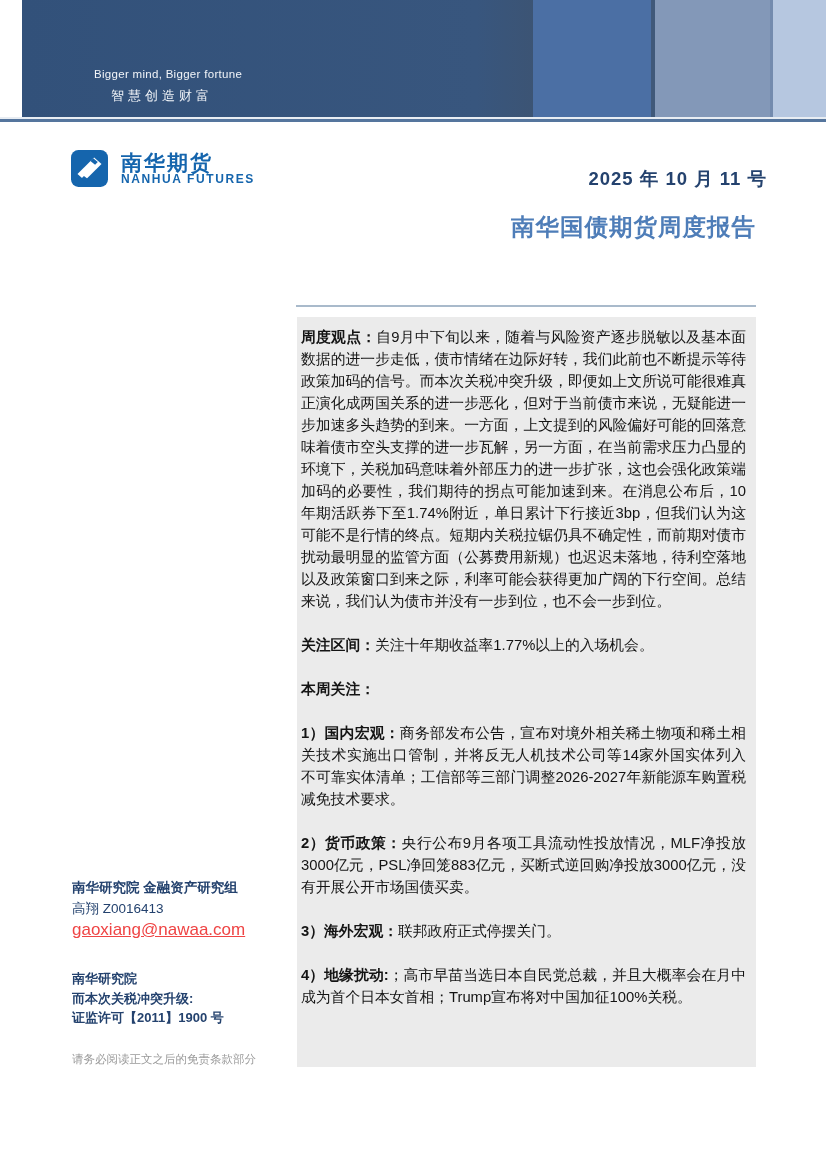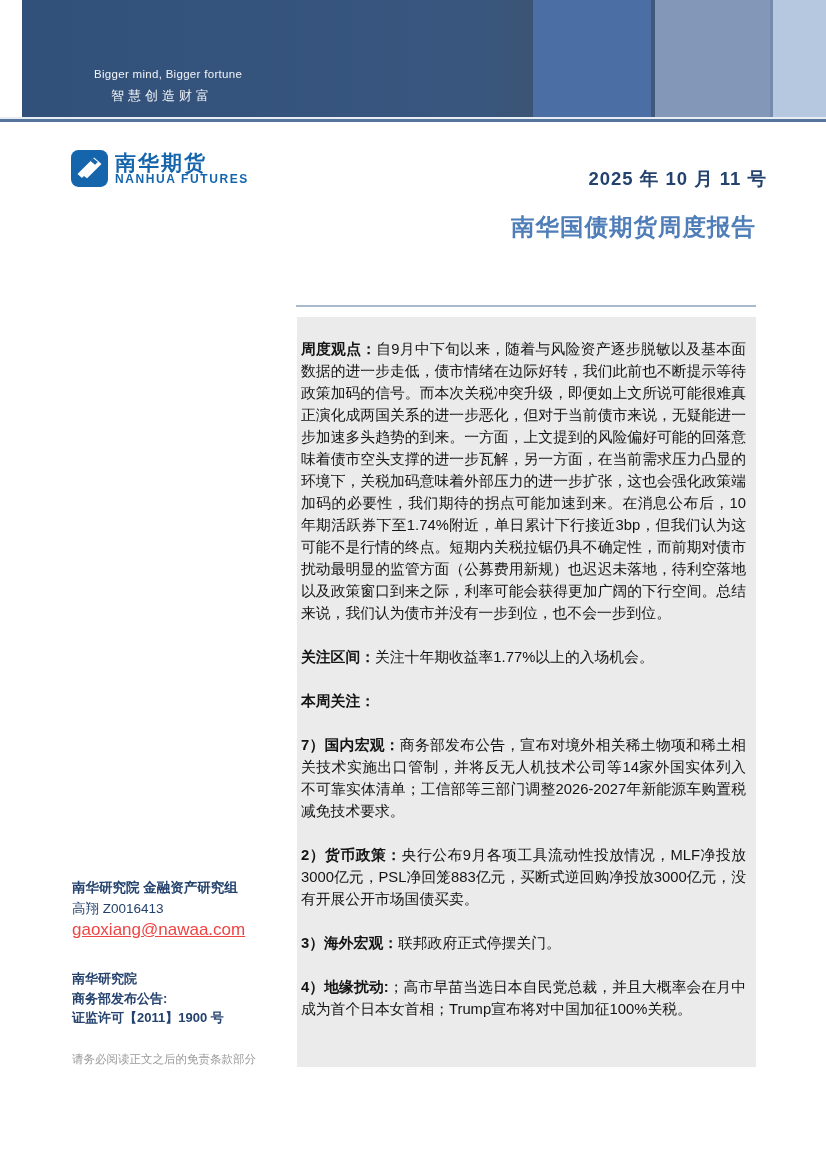--- a/index.html
+++ b/index.html
@@ -40,21 +40,21 @@
     background: #e8edf3;
   }
   .banner-rule-dark {
     position: absolute; left: 0; top: 119px; width: 826px; height: 3px;
     background: #55759d;
   }
 
   
   .logo { position: absolute; left: 71px; top: 150px; display: flex; align-items: flex-start; }
   .logo-mark { width: 37px; height: 37px; display: block; }
-  .logo-text { margin-left: 7px; padding-top: 2px; }
+  .logo-text { margin-left: 13px; padding-top: 2px; }
   .logo-zh {
     color: #1565ad; font-size: 21px; font-weight: bold; letter-spacing: 2px;
     line-height: 22px; white-space: nowrap;
   }
   .logo-en {
     color: #1565ad; font-size: 12px; font-weight: bold; letter-spacing: 1.6px;
     line-height: 11px; white-space: nowrap;
   }
 
   
@@ -71,21 +71,21 @@
   .title-rule {
     position: absolute; left: 296px; top: 305px;
     width: 460px; height: 2px; background: #a9bacb;
   }
 
   
   .content {
     position: absolute; left: 297px; top: 317px;
     width: 459px; height: 750px;
     background: #ebebeb;
-    padding: 21px 10px 0 4px;
+    padding: 9px 10px 0 4px;
     color: #141414;
     font-size: 14.8px; line-height: 22px;
     text-align: justify;
   }
   .content p { margin: 0 0 22px 0; }
   .content .lbl { font-weight: bold; }
 
   
   .side-team {
     position: absolute; left: 72px; top: 877px; width: 215px;
@@ -137,33 +137,33 @@
   <div class="report-date">2025 年 10 月 11 号</div>
   <div class="report-title">
     <div>南华国债期货周度报告</div>
   </div>
   <div class="title-rule"></div>
 
   <div class="content">
     <p><span class="lbl">周度观点：</span><span>自9月中下旬以来，随着与风险资产逐步脱敏以及基本面数据的进一步走低，债市情绪在边际好转，我们此前也不断提示等待政策加码的信号。而本次关税冲突升级，即便如上文所说可能很难真正演化成两国关系的进一步恶化，但对于当前债市来说，无疑能进一步加速多头趋势的到来。一方面，上文提到的风险偏好可能的回落意味着债市空头支撑的进一步瓦解，另一方面，在当前需求压力凸显的环境下，关税加码意味着外部压力的进一步扩张，这也会强化政策端加码的必要性，我们期待的拐点可能加速到来。在消息公布后，10年期活跃券下至1.74%附近，单日累计下行接近3bp，但我们认为这可能不是行情的终点。短期内关税拉锯仍具不确定性，而前期对债市扰动最明显的监管方面（公募费用新规）也迟迟未落地，待利空落地以及政策窗口到来之际，利率可能会获得更加广阔的下行空间。总结来说，我们认为债市并没有一步到位，也不会一步到位。</span></p>
     <p><span class="lbl">关注区间：</span><span>关注十年期收益率1.77%以上的入场机会。</span></p>
     <p><span class="lbl">本周关注：</span><span></span></p>
-    <p><span class="lbl">7）国内宏观：</span><span>商务部发布公告，宣布对境外相关稀土物项和稀土相关技术实施出口管制，并将反无人机技术公司等14家外国实体列入不可靠实体清单；工信部等三部门调整2026-2027年新能源车购置税减免技术要求。</span></p>
+    <p><span class="lbl">1）国内宏观：</span><span>商务部发布公告，宣布对境外相关稀土物项和稀土相关技术实施出口管制，并将反无人机技术公司等14家外国实体列入不可靠实体清单；工信部等三部门调整2026-2027年新能源车购置税减免技术要求。</span></p>
     <p><span class="lbl">2）货币政策：</span><span>央行公布9月各项工具流动性投放情况，MLF净投放3000亿元，PSL净回笼883亿元，买断式逆回购净投放3000亿元，没有开展公开市场国债买卖。</span></p>
     <p><span class="lbl">3）海外宏观：</span><span>联邦政府正式停摆关门。</span></p>
     <p><span class="lbl">4）地缘扰动:</span><span>；高市早苗当选日本自民党总裁，并且大概率会在月中成为首个日本女首相；Trump宣布将对中国加征100%关税。</span></p>
   </div>
 
   <div class="side-team">
     <div class="team-heading">南华研究院 金融资产研究组</div>
     <div>高翔 Z0016413</div>
     <div class="email"><a href="#">gaoxiang@nawaa.com</a></div>
   </div>
 
   <div class="side-institute">
     <div>南华研究院</div>
-    <div>商务部发布公告:</div>
+    <div>而本次关税冲突升级:</div>
     <div>证监许可【2011】1900 号</div>
   </div>
 
   <div class="side-disclaimer">请务必阅读正文之后的免责条款部分</div>
 
 </div>
 
 </body></html>

